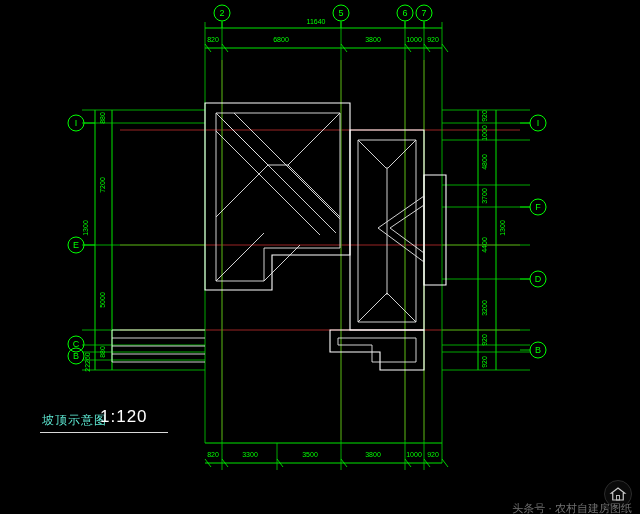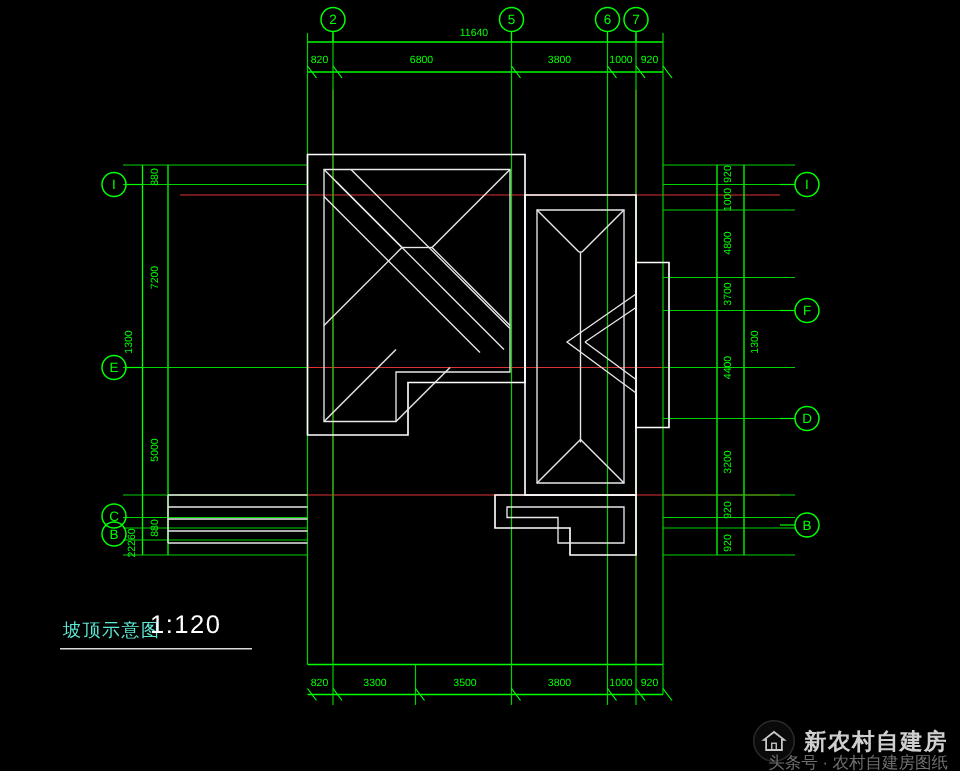--- a/index.html
+++ b/index.html
@@ -249,18 +249,17 @@
   <div class="tt-rule" style="left:40px; top:432px; width:128px;"></div>
 
   <div id="footer">
     <div class="wm">
       <div class="wm-logo">
         <svg width="18" height="18" viewBox="0 0 24 24" aria-hidden="true">
           <path d="M3 11 L12 4 L21 11 L19 11 L19 20 L5 20 L5 11 Z" fill="none" stroke="#c9c9c9" stroke-width="1.6"></path>
           <rect x="10" y="14" width="4" height="6" fill="none" stroke="#c9c9c9" stroke-width="1.2"></rect>
         </svg>
       </div>
-      <div class="wm-text">新农村自建房</div>
     </div>
     <div class="wm-sub" style="right:8px; bottom:-2px;">头条号 · 农村自建房图纸</div>
   </div>
 
 </div>
 
 </body></html>

